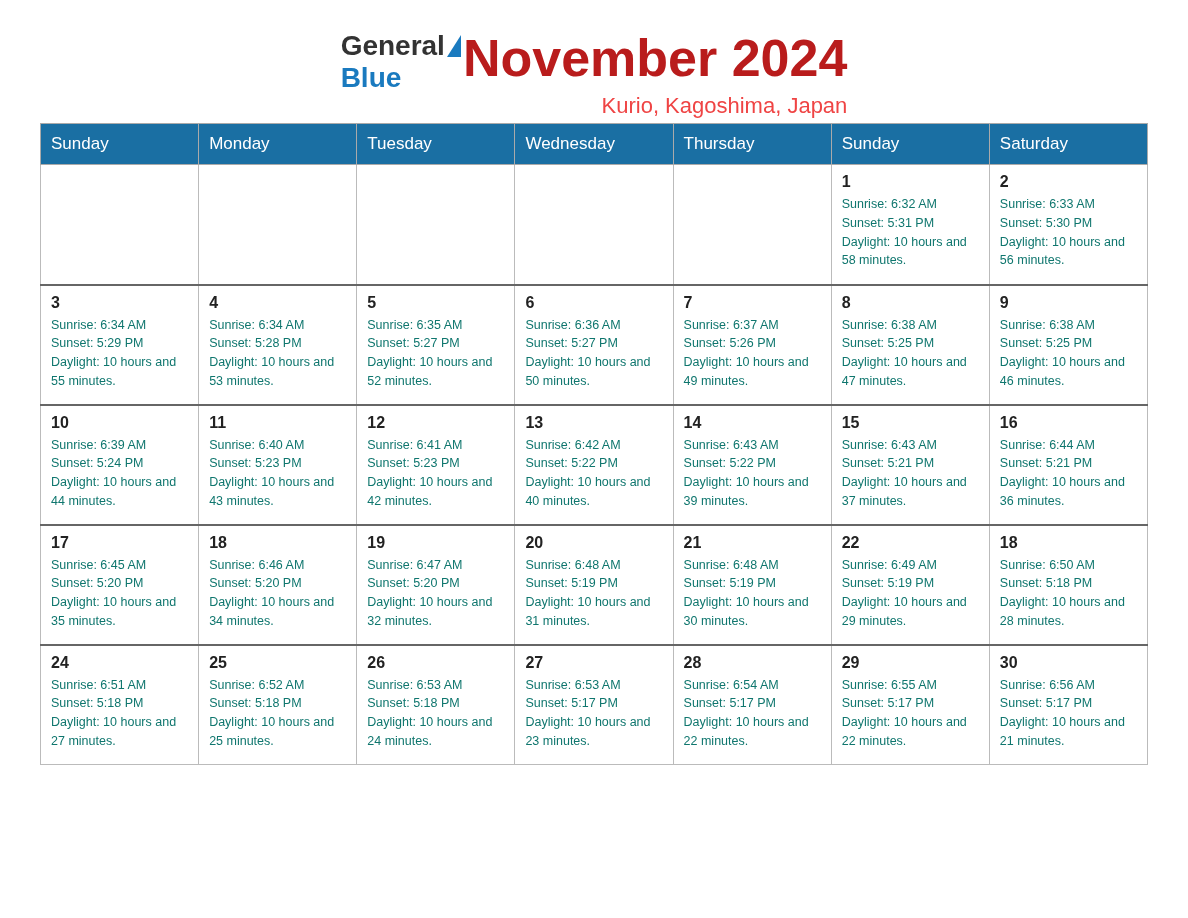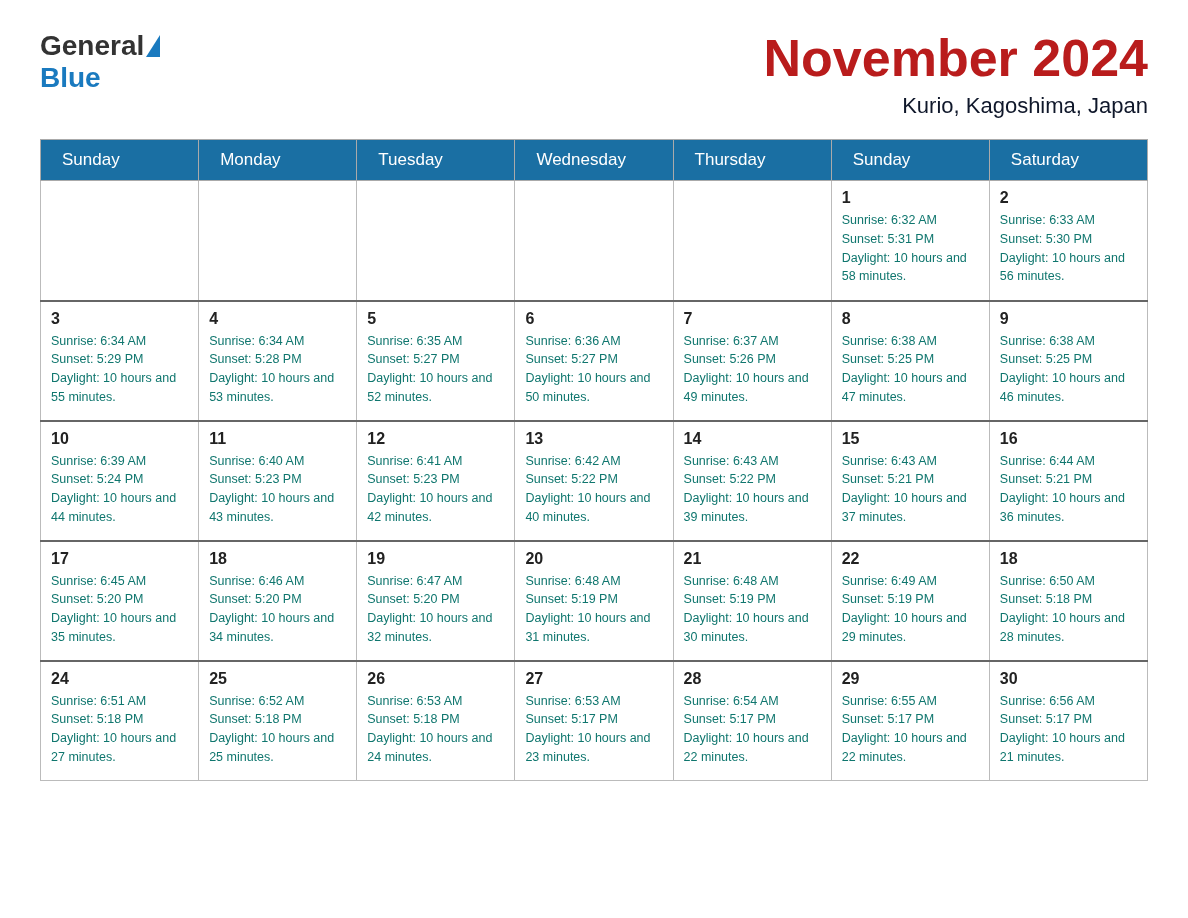--- a/index.html
+++ b/index.html
@@ -5,23 +5,23 @@
     * { box-sizing: border-box; margin: 0; padding: 0; }
     body {
       font-family: Arial, sans-serif;
       background: #fff;
       padding: 30px 40px;
       width: 1188px;
       min-height: 918px;
     }
     .header {
       display: flex;
-      justify-content: space-between;
+      justify-content: center;
       align-items: flex-start;
-      margin-bottom: 20px;
+      margin-bottom: 4px;
     }
     .logo {
       display: flex;
       flex-direction: column;
       align-items: flex-start;
     }
     .logo-top {
       display: flex;
       align-items: center;
       font-size: 28px;
@@ -48,34 +48,34 @@
       text-align: right;
     }
     .month-title {
       font-size: 52px;
       font-weight: bold;
       color: #b91c1c;
       line-height: 1.1;
     }
     .location-title {
       font-size: 22px;
-      color: #0f172a;
+      color: #ef4444;
       margin-top: 6px;
     }
     .calendar-table {
       width: 100%;
       border-collapse: collapse;
       border: 1px solid #999;
     }
     .calendar-table th {
       background-color: #1a6fa3;
       color: #fff;
       font-size: 17px;
       font-weight: normal;
-      padding: 10px 21px;
+      padding: 10px 10px;
       text-align: left;
       border: 1px solid #aaa;
     }
     .calendar-table td {
       vertical-align: top;
       padding: 8px 10px;
       border: 1px solid #bbb;
       width: calc(100% / 7);
       min-height: 110px;
       height: 120px;

